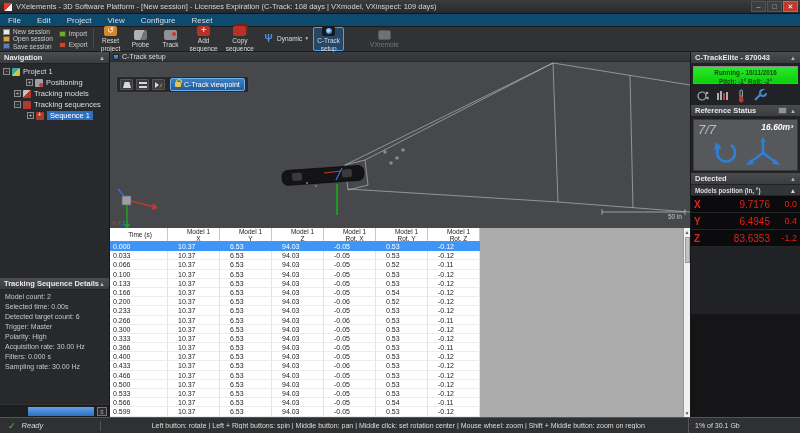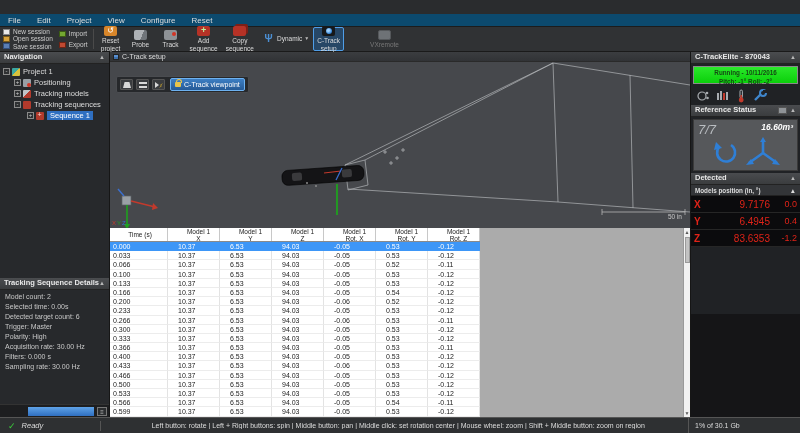--- a/index.html
+++ b/index.html
@@ -62,21 +62,21 @@
 
   
   .left-panel { position:absolute; left:0; top:52px; width:110px; bottom:16px;
     background:#27292c; border-right:1px solid #161616; }
   .right-panel { position:absolute; right:0; top:52px; width:110px; bottom:16px;
     background:#202225; border-left:1px solid #161616; }
   .center { position:absolute; left:110px; right:110px; top:52px; bottom:16px; }
 
   .panel-hdr { height:12px; background:linear-gradient(#4a4c4f,#3a3c3e);
     color:#e8e8e8; font-size:7.5px; font-weight:bold; line-height:12px; padding:0 4px;
-    display:flex; justify-content:space-between; align-items:flex-end;
+    display:flex; justify-content:space-between; align-items:center;
     border-bottom:1px solid #222; }
   .panel-hdr .caret { color:#b9b9b9; font-size:6px; font-weight:normal; }
 
   
   .tree { padding-top:2px; }
   .tree-row { height:11px; display:flex; align-items:center; font-size:7.5px; color:#ddd;
     white-space:nowrap; }
   .expander { width:7px; height:7px; border:1px solid #8a8a8a; background:#2e3032;
     color:#ccc; font-size:6px; line-height:5px; text-align:center; margin-right:2px; flex:none; }
   .t-icon { width:8px; height:8px; margin-right:3px; flex:none; border-radius:1px; }
@@ -183,20 +183,29 @@
   .sb-sep { width:1px; height:10px; background:#555; margin:0 8px; }
   .sb-hints { flex:1; text-align:center; white-space:nowrap; overflow:hidden; }
   .sb-mem { width:112px; border-left:1px solid #555; padding-left:6px; height:16px;
     line-height:16px; }
 </style>
 </head>
 <body>
 
 <div class="app">
 
+  <div class="titlebar">
+    <span class="app-logo"></span>
+    <span class="title-text">VXelements - 3D Software Platform - [New session] - Licenses Expiration (C-Track: 108 days | VXmodel, VXinspect: 109 days)</span>
+    <span class="win-btns">
+      <span class="win-btn">–</span>
+      <span class="win-btn">□</span>
+      <span class="win-btn close">✕</span>
+    </span>
+  </div>
 
   <div class="menubar" id="menubar">
       <div class="menu-item">File</div>
       <div class="menu-item">Edit</div>
       <div class="menu-item">Project</div>
       <div class="menu-item">View</div>
       <div class="menu-item">Configure</div>
       <div class="menu-item">Reset</div>
     </div>
 
@@ -273,21 +282,21 @@
     <div class="panel-hdr">
       <span>Navigation</span>
       <span class="caret">▲</span>
     </div>
     <div class="tree" id="nav-tree">
         <div class="tree-row" style="padding-left: 3px;">
           <span class="expander">-</span>
           <span class="t-icon ti-proj"></span>
           <span class="tree-label">Project 1</span>
         </div>
-        <div class="tree-row" style="padding-left: 14px;">
+        <div class="tree-row" style="padding-left: 26px;">
           <span class="expander">+</span>
           <span class="t-icon ti-pos"></span>
           <span class="tree-label">Positioning</span>
         </div>
         <div class="tree-row" style="padding-left: 14px;">
           <span class="expander">+</span>
           <span class="t-icon ti-models"></span>
           <span class="tree-label">Tracking models</span>
         </div>
         <div class="tree-row" style="padding-left: 14px;">

